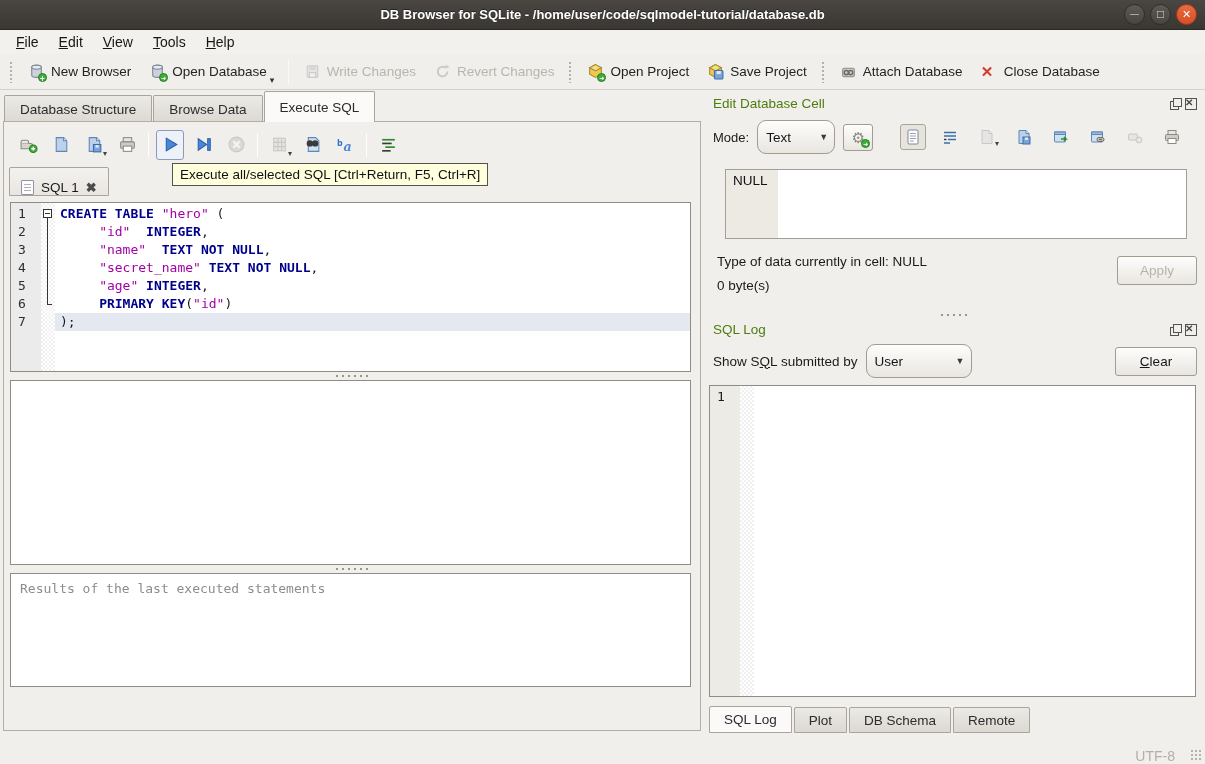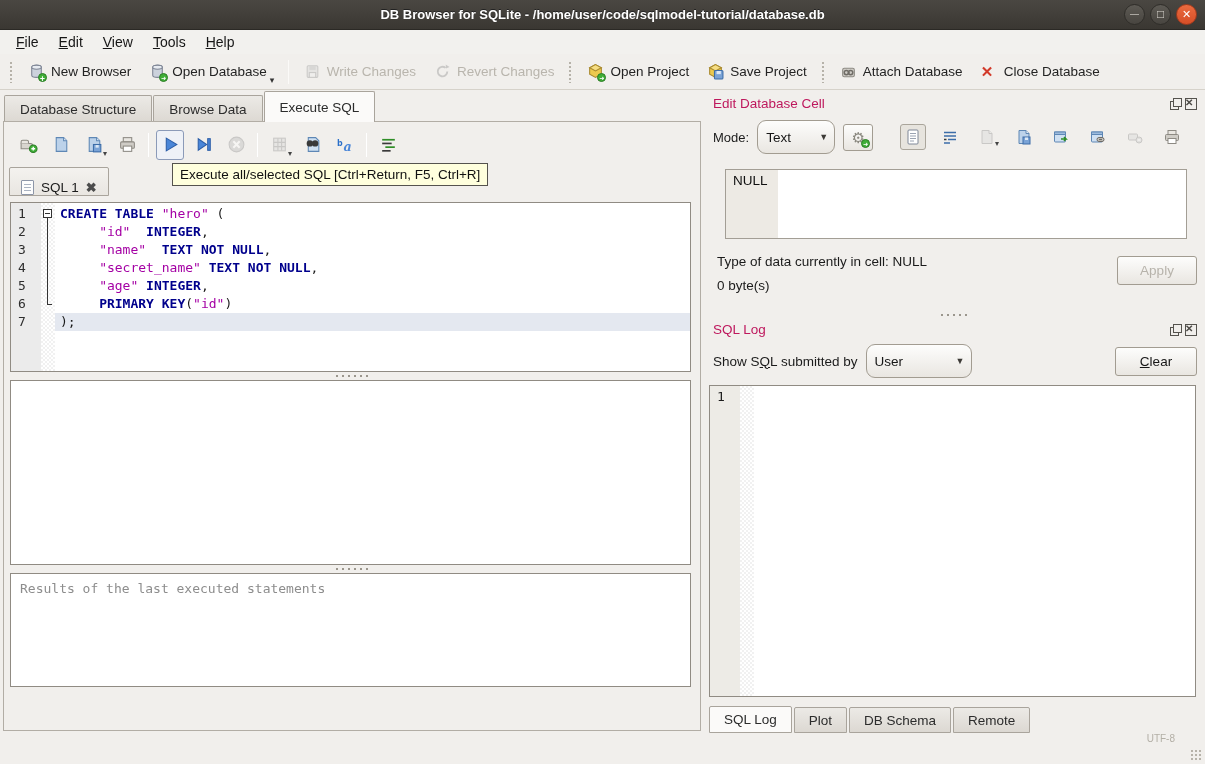--- a/index.html
+++ b/index.html
@@ -86,21 +86,21 @@
   .str{color:#a400a4}
   .pl{color:#1a1a1a}
 
   .hsplit{height:8px;display:flex;align-items:center;justify-content:center}
   .hsplit .dots{width:36px;height:4px;background-image:radial-gradient(#9b968d 1px,transparent 1.2px);background-size:6px 4px}
 
   .middle-pane{height:185px;margin:0 9px 0 6px;border:1px solid #908b83;background:#fff}
   .bottom-pane{height:114px;margin:0 9px 0 6px;border:1px solid #908b83;background:#fff;padding:7px 9px;font:13px/16px "DejaVu Sans Mono",monospace;color:#8d8d8d}
 
   
-  .dock-header{display:flex;align-items:center;padding:6px 8px 0 10px;font-size:13.5px;color:#be185d}
+  .dock-header{display:flex;align-items:center;padding:6px 8px 0 10px;font-size:13.5px;color:#4d7c0f}
   .dock-icons{margin-left:auto;display:flex;gap:4px}
   .dk{width:12px;height:12px;position:relative;display:inline-block}
   .dk.float::before{content:"";position:absolute;left:1px;top:3px;width:7px;height:7px;border:1px solid #55534e}
   .dk.float::after{content:"";position:absolute;left:4px;top:0;width:7px;height:7px;border:1px solid #55534e;background:#f1efec}
   .dk.close::before{content:"✕";position:absolute;left:0;top:-1px;font-size:10px;font-weight:bold;color:#4c4a46}
   .dk.close::after{content:"";position:absolute;inset:0;border:1px solid #55534e}
 
   .mode-row{display:flex;align-items:center;margin:9px 16px 0 10px;gap:8px}
   .combo{height:34px;background:linear-gradient(#fdfdfc,#e9e6e1);border:1px solid #a29c91;border-radius:9px;display:flex;align-items:center;padding:0 6px 0 8px;font-size:13.5px;color:#161616}
   .combo .arrow{margin-left:auto;font-size:9px;color:#3c3a36;padding-left:8px}
@@ -135,21 +135,21 @@
   .log-editor{flex:1;margin:7px 9px 0 6px;border:1px solid #908b83;background:#fff;position:relative;font:13px/18px "DejaVu Sans Mono",monospace;overflow:hidden}
   .log-editor::before{content:"";position:absolute;left:0;top:0;bottom:0;width:30px;background:#edebe6}
   .log-editor::after{content:"";position:absolute;left:30px;top:0;bottom:0;width:14px;background:repeating-conic-gradient(#f1f1f1 0% 25%,#ffffff 0% 50%) 0 0/4px 4px}
   .log-line{position:relative;z-index:2;padding:2px 0 0 7px;color:#1c1c1c}
 
   .bottom-tabs{height:27px;display:flex;align-items:flex-end;padding-left:6px;margin-top:9px}
   .btab{height:26px;display:flex;align-items:center;padding:0 14px;font-size:13.5px;background:linear-gradient(#eceae6,#dcd8d2);border:1px solid #a9a49c;margin-right:2px;border-radius:2px 2px 0 0;color:#2c2c2c}
   .btab.active{background:#fbfaf9;height:27px}
 
   
-  .statusbar{height:31px;display:flex;align-items:flex-start;justify-content:flex-end;padding-right:30px;color:#b3afa6;font-size:10px;position:relative}
+  .statusbar{height:31px;display:flex;align-items:flex-end;justify-content:flex-end;padding-right:30px;color:#b3afa6;font-size:14px;position:relative}
   .grip{position:absolute;right:3px;bottom:3px;width:12px;height:12px;background-image:radial-gradient(#b6b2a9 1px,transparent 1.2px);background-size:4px 4px}
 </style>
 </head>
 <body>
 
 <div class="titlebar">
   <div class="title">DB Browser for SQLite - /home/user/code/sqlmodel-tutorial/database.db</div>
   <div class="winbtns">
     <span class="wbtn min"></span>
     <span class="wbtn max"></span>

